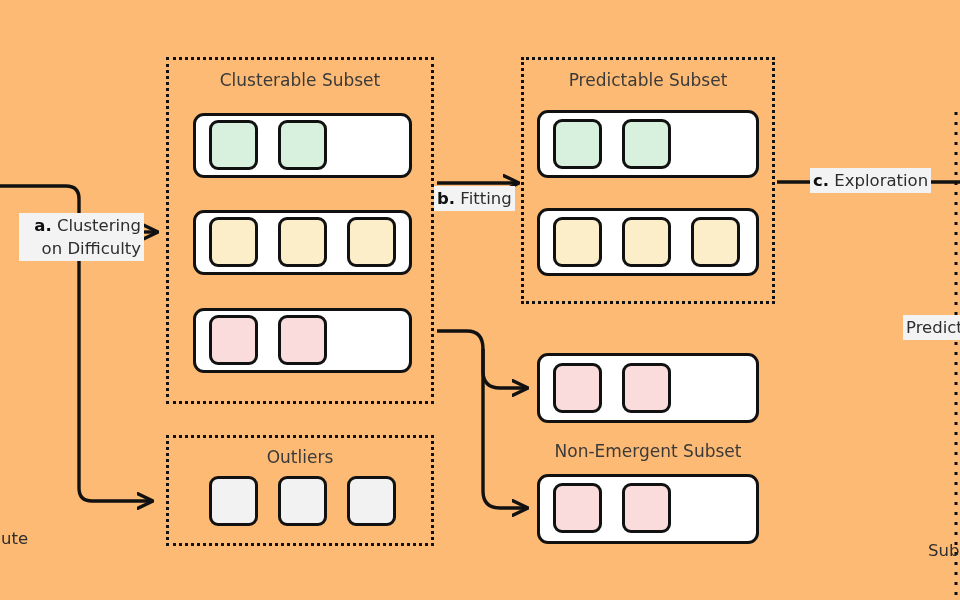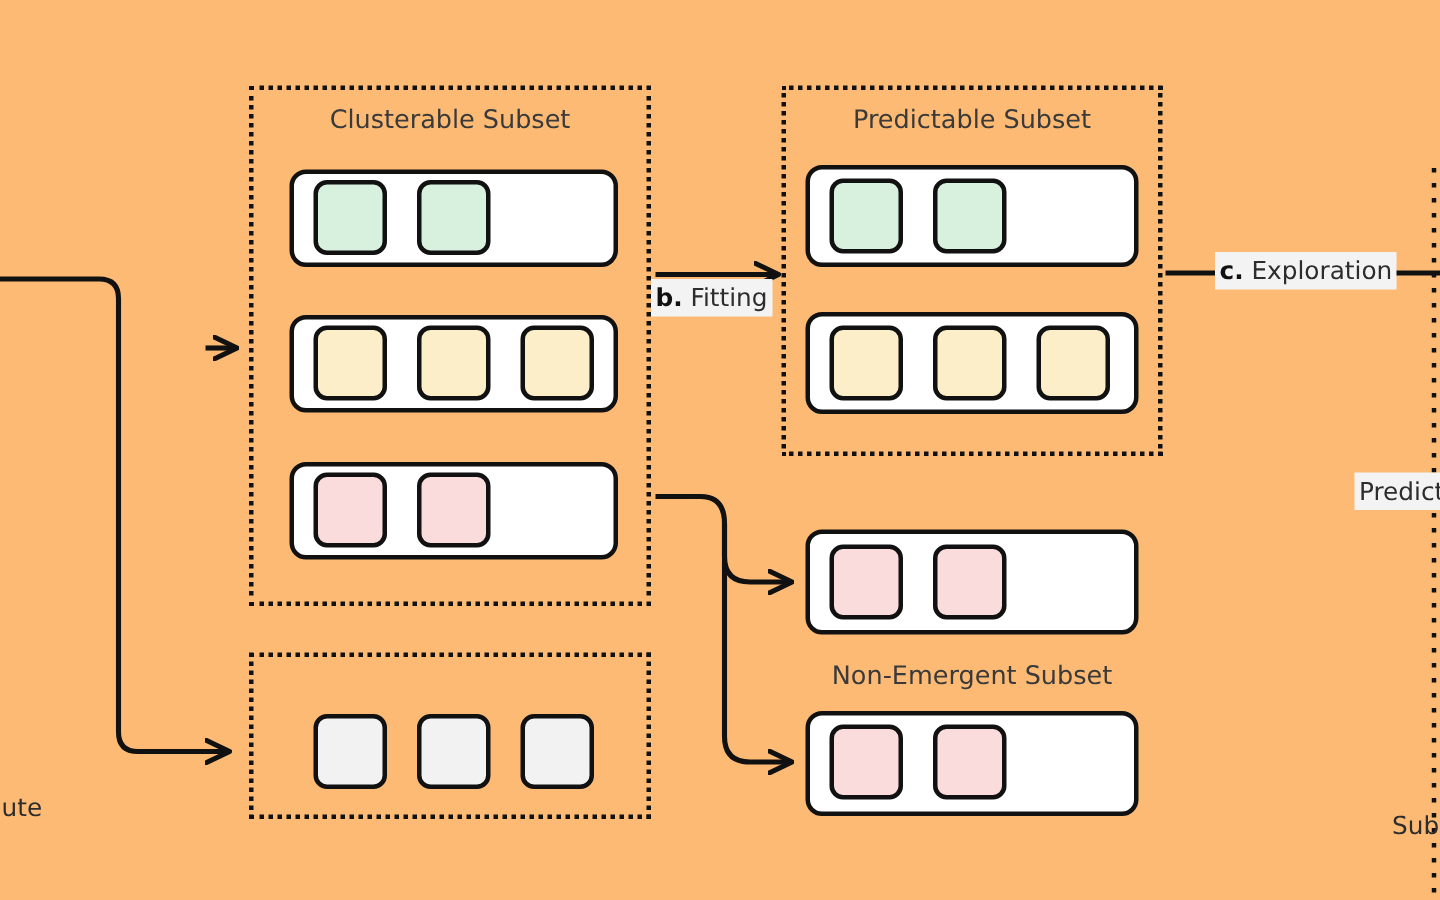--- a/index.html
+++ b/index.html
@@ -123,20 +123,21 @@
   <div class="row-box" style="left:193px; top:210px; width:219px; height:65px;"></div>
   <div class="chip chip-yellow" style="left:209px; top:217px; width:49px; height:50px;"></div>
   <div class="chip chip-yellow" style="left:278px; top:217px; width:49px; height:50px;"></div>
   <div class="chip chip-yellow" style="left:347px; top:217px; width:49px; height:50px;"></div>
 
   <div class="row-box" style="left:193px; top:308px; width:219px; height:65px;"></div>
   <div class="chip chip-pink" style="left:209px; top:315px; width:49px; height:50px;"></div>
   <div class="chip chip-pink" style="left:278px; top:315px; width:49px; height:50px;"></div>
 
   <div class="group" style="left:166px; top:435px; width:268px; height:111px;"></div>
+  <div class="group-title" style="left:166px; top:447px; width:268px;">Outliers</div>
   <div class="chip chip-gray" style="left:209px; top:476px; width:49px; height:50px;"></div>
   <div class="chip chip-gray" style="left:278px; top:476px; width:49px; height:50px;"></div>
   <div class="chip chip-gray" style="left:347px; top:476px; width:49px; height:50px;"></div>
 
   <div class="group" style="left:521px; top:57px; width:254px; height:247px;"></div>
   <div class="group-title" style="left:521px; top:70px; width:254px;">Predictable Subset</div>
 
   <div class="row-box" style="left:537px; top:110px; width:222px; height:68px;"></div>
   <div class="chip chip-green" style="left:553px; top:119px; width:49px; height:50px;"></div>
   <div class="chip chip-green" style="left:622px; top:119px; width:49px; height:50px;"></div>
@@ -148,20 +149,24 @@
 
   <div class="row-box" style="left:537px; top:353px; width:222px; height:70px;"></div>
   <div class="chip chip-pink" style="left:553px; top:363px; width:49px; height:50px;"></div>
   <div class="chip chip-pink" style="left:622px; top:363px; width:49px; height:50px;"></div>
 
   <div class="group-title" style="left:537px; top:441px; width:222px;">Non-Emergent Subset</div>
   <div class="row-box" style="left:537px; top:474px; width:222px; height:70px;"></div>
   <div class="chip chip-pink" style="left:553px; top:483px; width:49px; height:50px;"></div>
   <div class="chip chip-pink" style="left:622px; top:483px; width:49px; height:50px;"></div>
 
+  <div class="label two-line" style="left:19px; top:213px; width:119px;">
+    <span style="font-weight:bold;color:#111;">a.</span><span> Clustering</span><br>
+    <span>on Difficulty</span>
+  </div>
 
   <div class="edge-label" style="left:434px; top:143px;margin-top:43px;">
     <span style="font-weight:bold;color:#111;">b.</span><span> Fitting</span>
   </div>
 
   <div class="edge-label" style="left:810px; top:142px;margin-top:26px;">
     <span style="font-weight:bold;color:#111;">c.</span><span> Exploration</span>
   </div>
 
   <div class="edge-label" style="left:-2px; top:526px; background:transparent;">ute</div>

